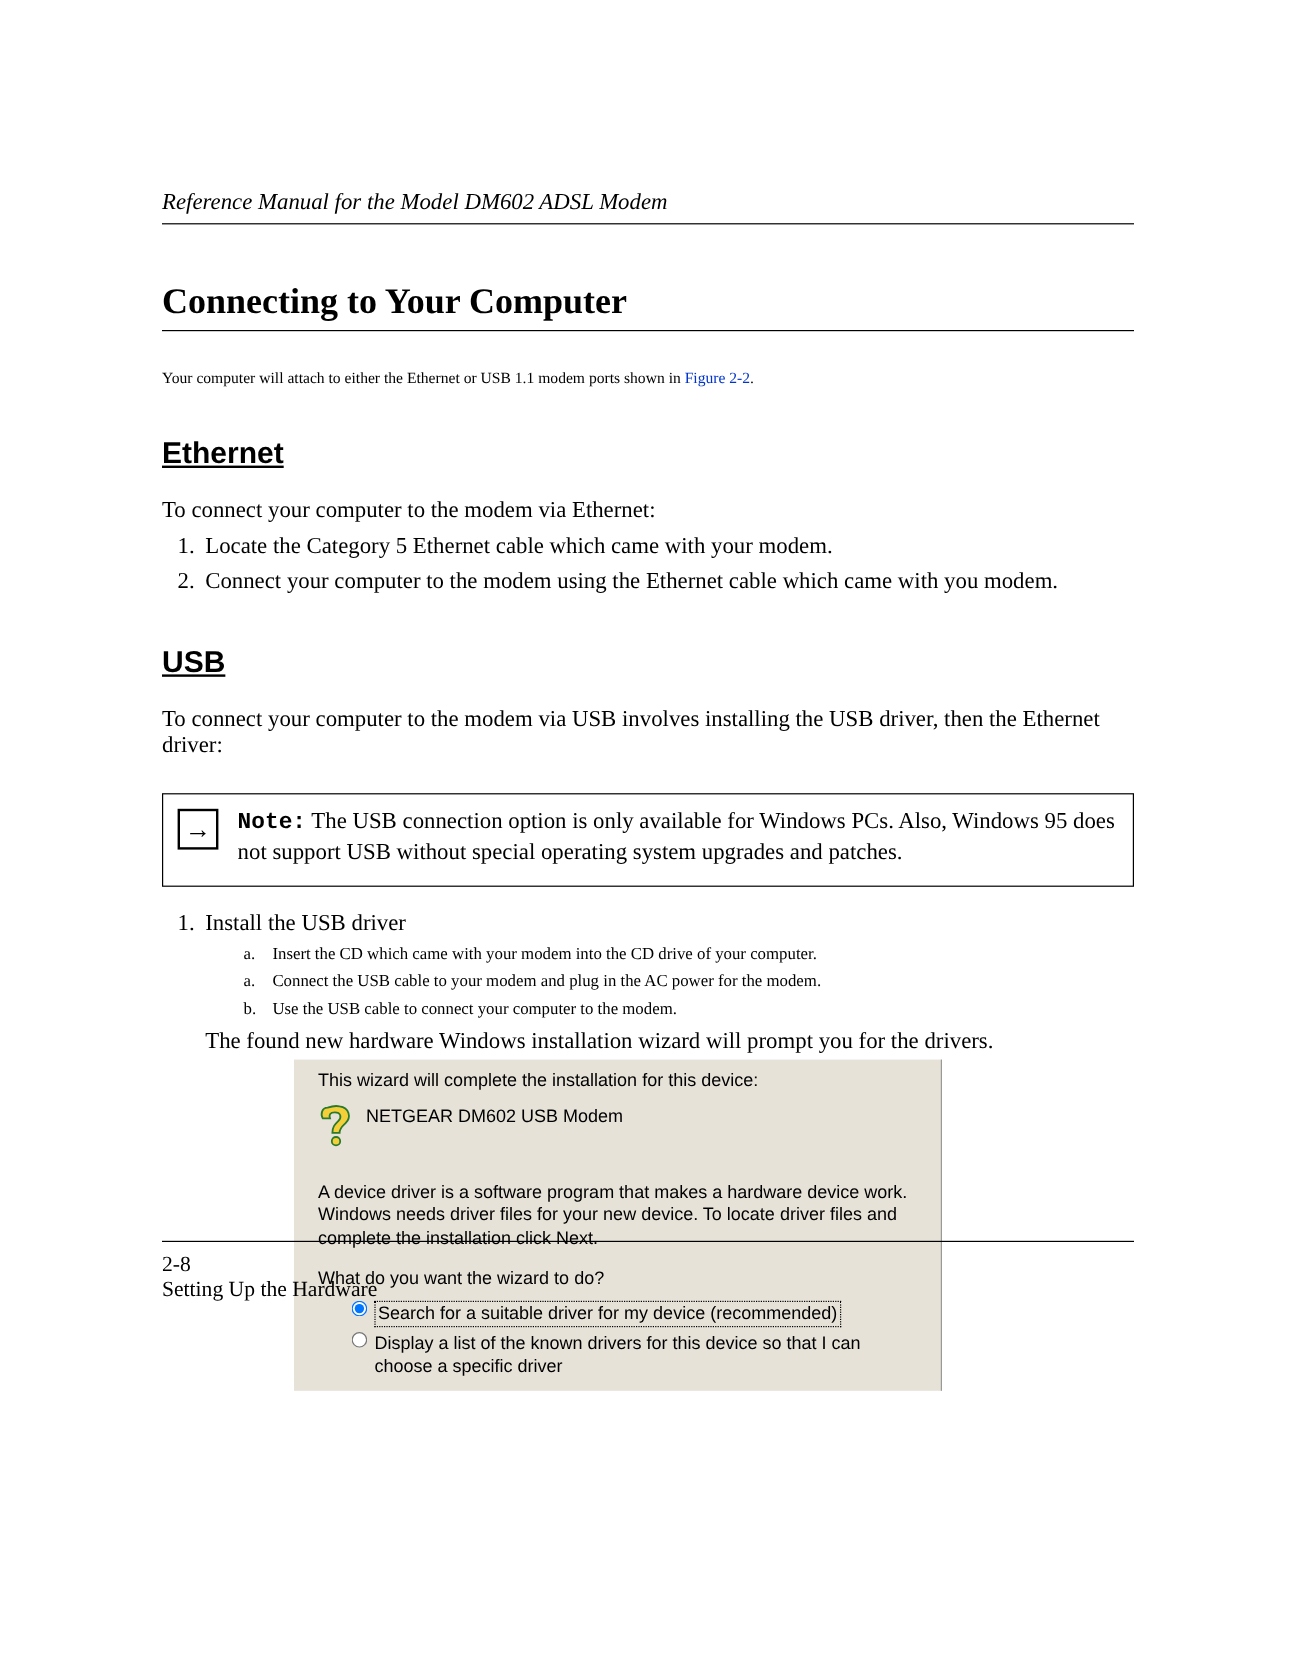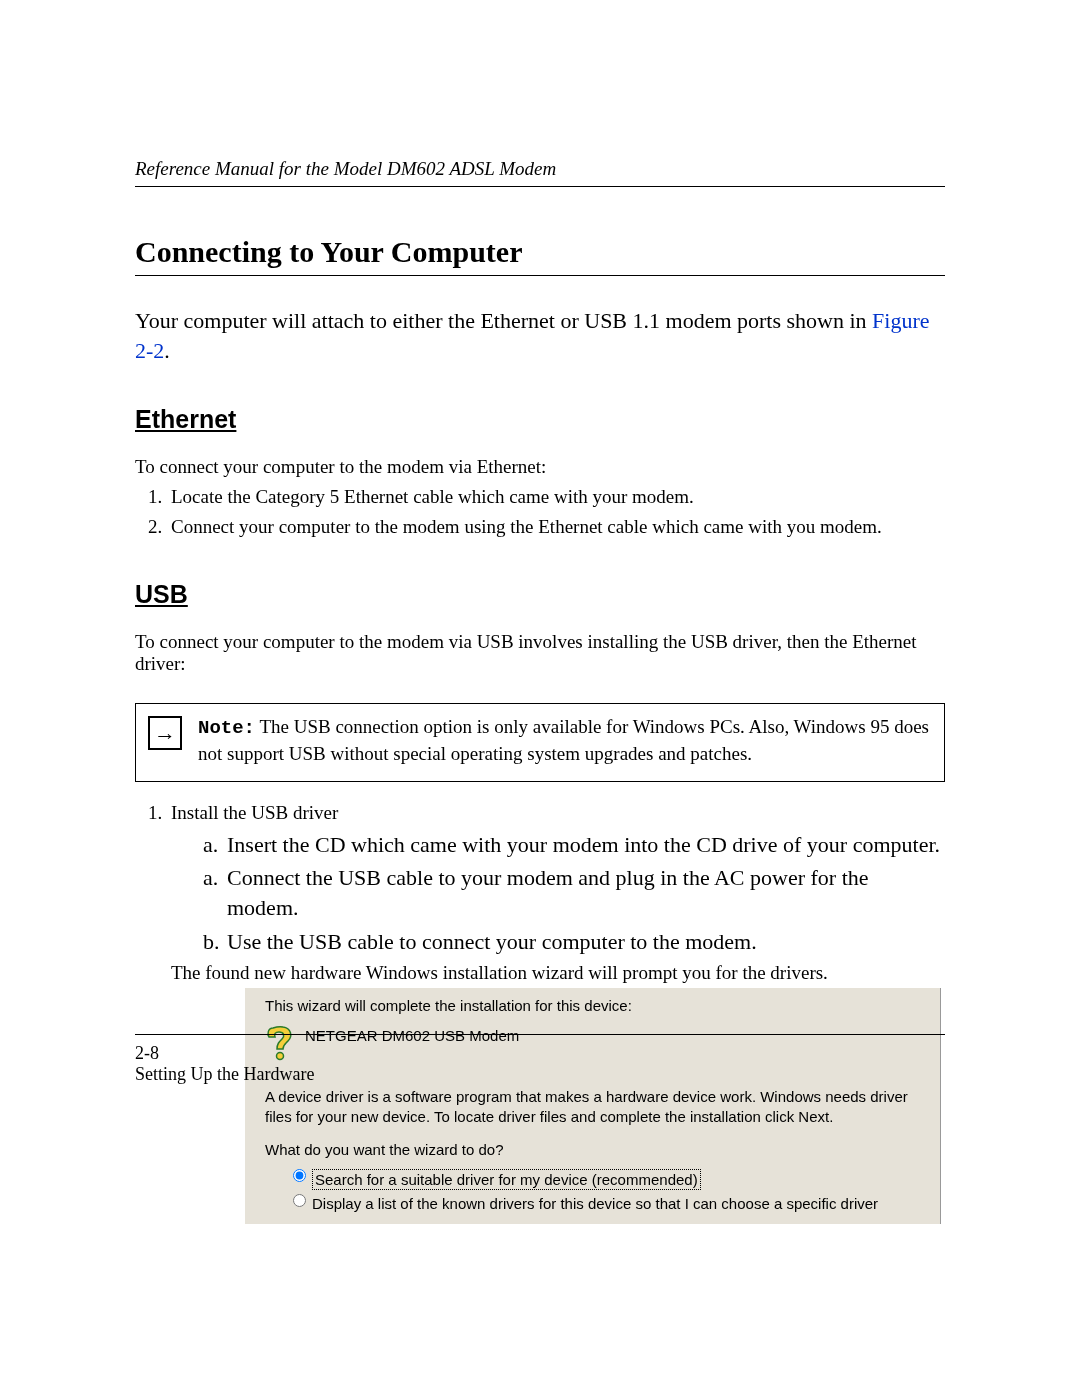--- a/index.html
+++ b/index.html
@@ -25,21 +25,21 @@
   }
   h1.section-title {
     font-family: Liberation Serif, serif;
     font-weight: bold;
     font-size: 30px;
     margin: 0 0 4px 0;
     padding-bottom: 6px;
     border-bottom: 1.5px solid #000;
   }
   p.body {
-    font-size: 22px;
+    font-size: 13px;
     line-height: 1.35;
     margin: 30px 0 0 0;
   }
   .link {
     color: #0033cc;
   }
   h2.subhead {
     font-family: Arial, Helvetica, sans-serif;
     font-weight: bold;
     font-size: 25px;
@@ -86,21 +86,21 @@
   }
   .note-text {
     font-size: 19px;
     line-height: 1.35;
   }
   .note-text b {
     font-family: Liberation Mono, monospace;
   }
   ol.lettered {
     list-style: none;
-    font-size: 22px;
+    font-size: 14px;
     margin: 4px 0 0 0;
     padding-left: 32px;
   }
   ol.lettered > li {
     margin-top: 4px;
     line-height: 1.35;
     text-indent: -24px;
     padding-left: 24px;
   }
   ol.lettered > li .lbl {
@@ -110,21 +110,21 @@
   }
   p.continuation {
     font-size: 19px;
     margin: 4px 0 0 36px;
     line-height: 1.35;
   }
 
   
   .wizard {
     margin: 2px 0 0 74px;
-    width: 696px;
+    width: 540px;
     background: #e6e2d8;
     border-right: 1px solid #999;
     font-family: Tahoma, Arial, sans-serif;
     font-size: 15px;
     color: #000;
     padding: 8px 20px 6px 20px;
     box-sizing: border-box;
   }
   .wizard .device-row {
     display: flex;

